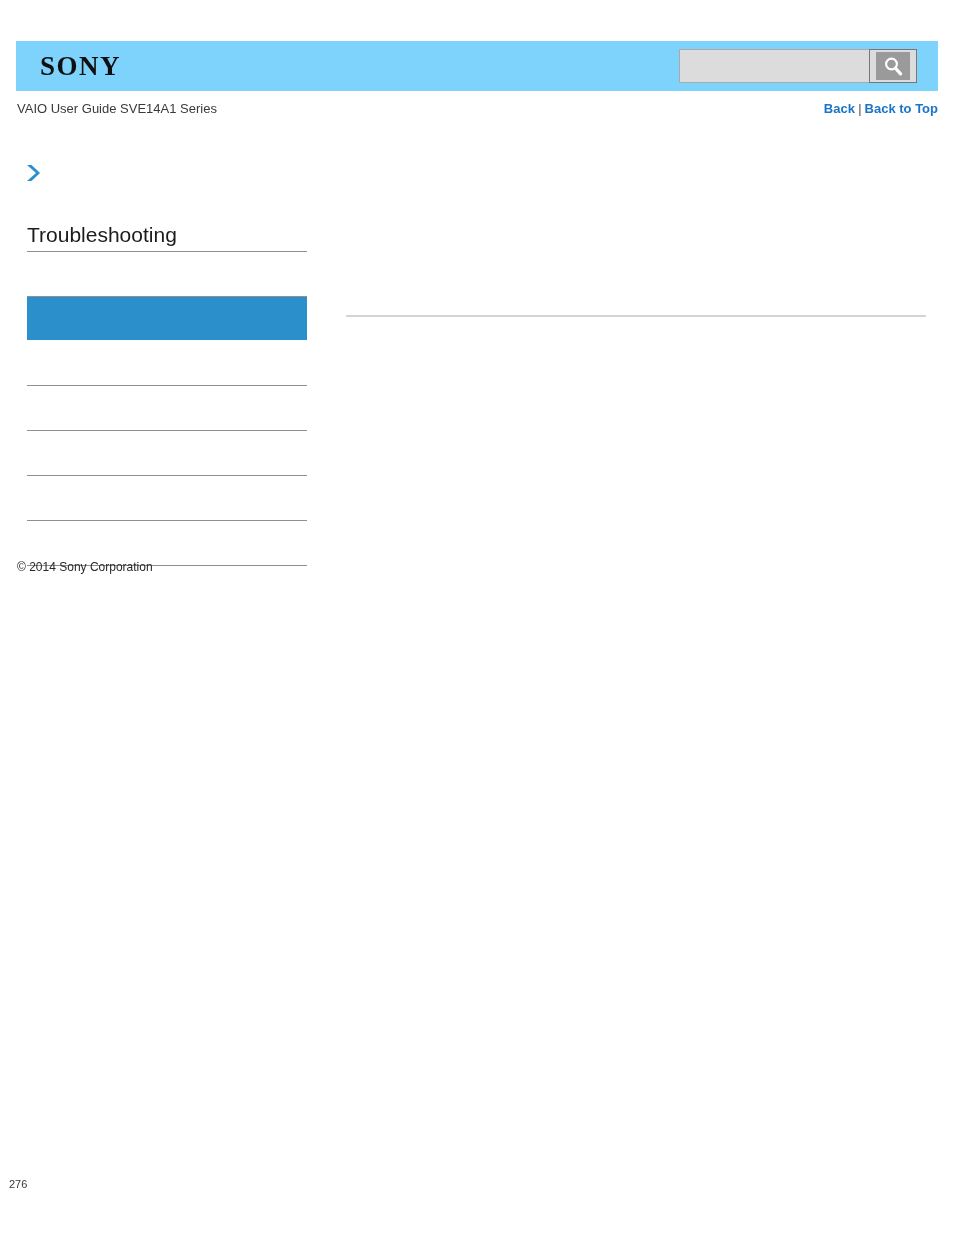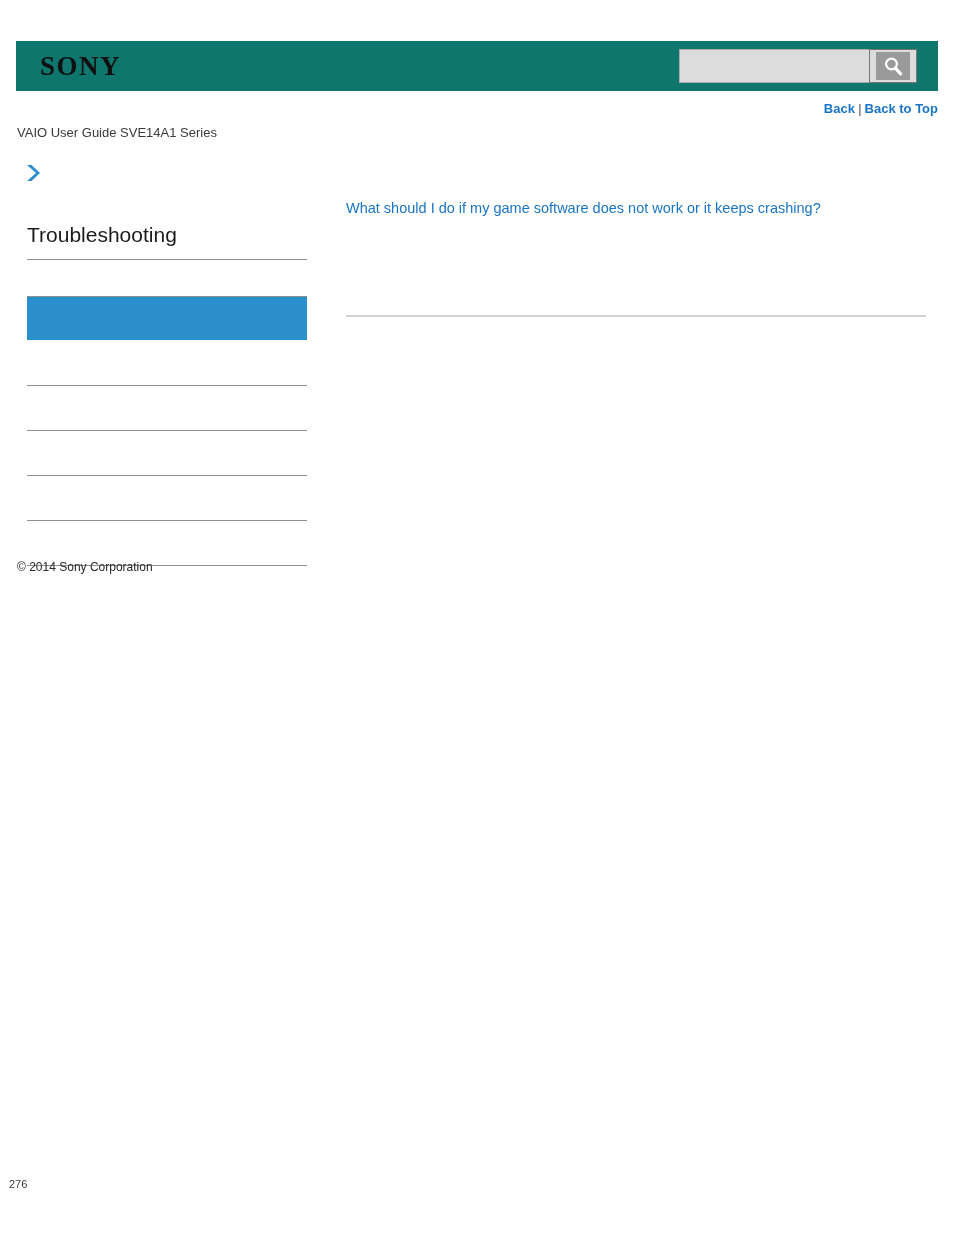--- a/index.html
+++ b/index.html
@@ -15,21 +15,21 @@
     -webkit-font-smoothing: antialiased;
   }
 
   
   #header-bar {
     position: absolute;
     left: 16px;
     top: 41px;
     width: 922px;
     height: 50px;
-    background: #0f766e;
+    background: #7dd3fc;
     box-sizing: border-box;
   }
   #sony-logo {
     position: absolute;
     left: 24px;
     top: 8px;
     font-family: "Liberation Serif", serif;
     font-weight: bold;
     font-size: 27px;
     letter-spacing: 1.5px;
@@ -78,21 +78,20 @@
   }
 
   
   #guide-title {
     position: absolute;
     left: 17px;
     top: 101px;
     font-size: 13px;
     color: #3a3a3a;
     white-space: nowrap;
-    margin-top: 24px;
   }
   #header-links {
     position: absolute;
     right: 16px;
     top: 101px;
     font-size: 13px;
     color: #8a8a8a;
     white-space: nowrap;
     font-weight: bold;
   }
@@ -121,21 +120,21 @@
   }
   #sidebar-title {
     position: absolute;
     left: 27px;
     top: 72px;
     width: 280px;
     font-size: 21px;
     color: #1c1c1c;
     font-weight: normal;
     line-height: 26px;
-    padding-bottom: 11px;
+    padding-bottom: 3px;
     border-bottom: 1px solid #909090;
     box-sizing: border-box;
   }
   #nav-list {
     position: absolute;
     left: 27px;
     top: 146px;
     width: 280px;
   }
   .nav-item {
@@ -261,17 +260,16 @@
     </div>
     <div class="nav-item rule">
       <span></span>
     </div>
   </div>
 
   <div id="copyright">© 2014 Sony Corporation</div>
 </div>
 
 <div id="main">
-  <a class="topic-link" href="#">What should I do if my game software does not work or it keeps crashing?</a>
 </div>
 <div id="main-divider"></div>
 
 <div id="page-number">276</div>
 
 </body></html>

